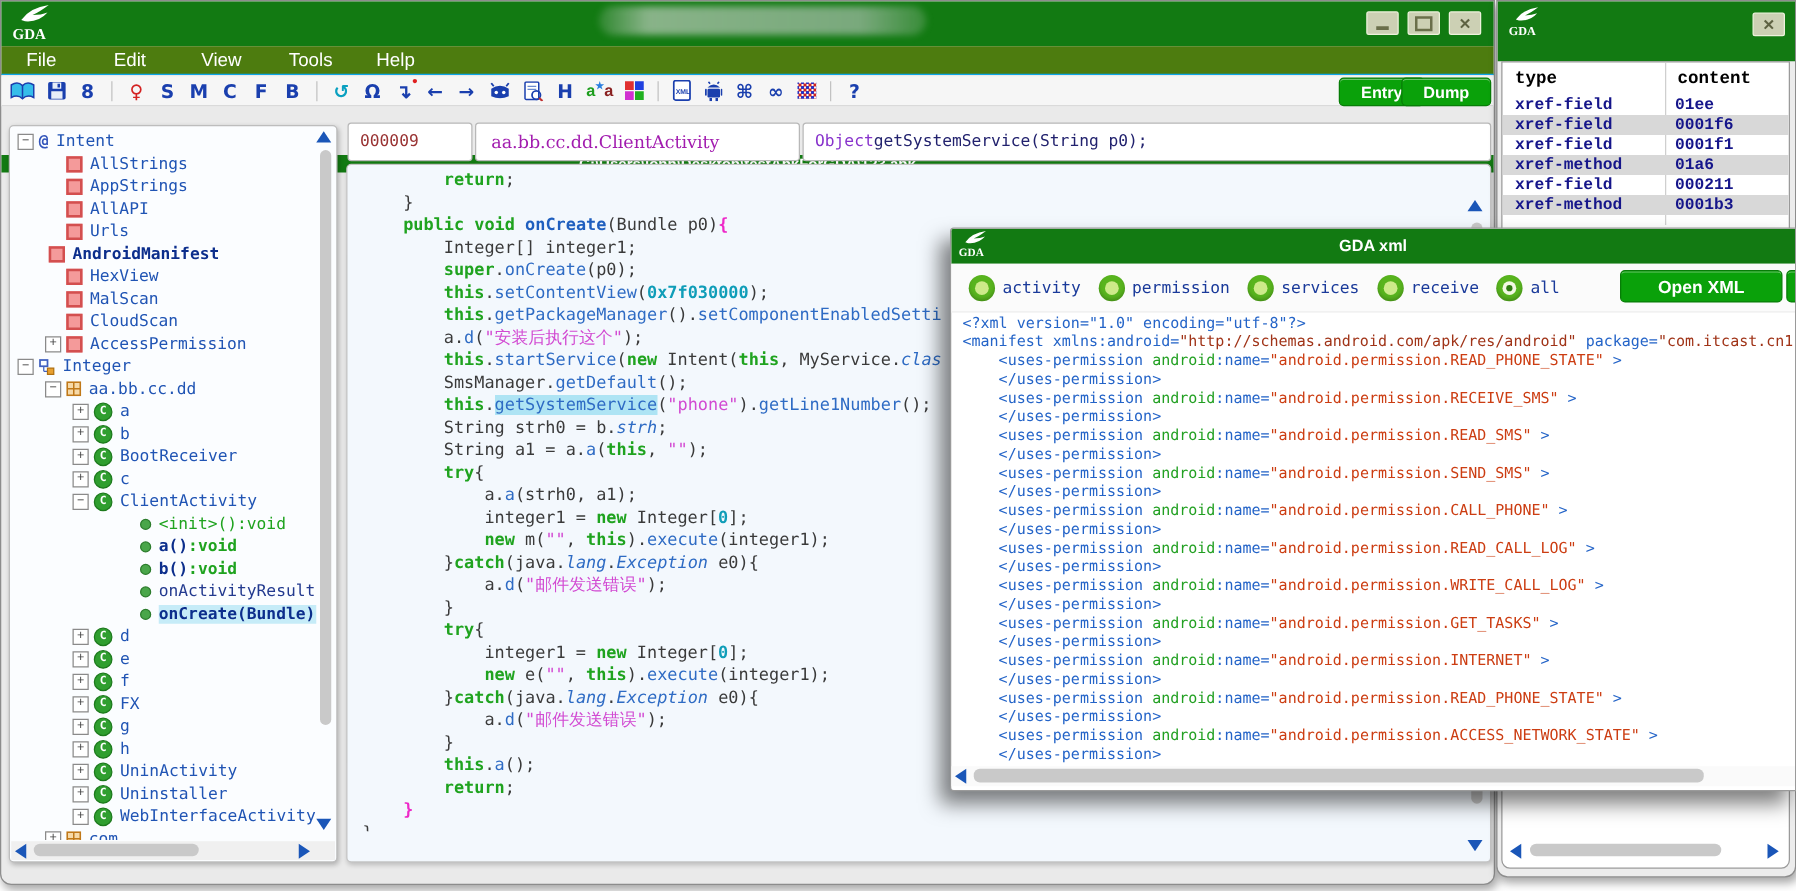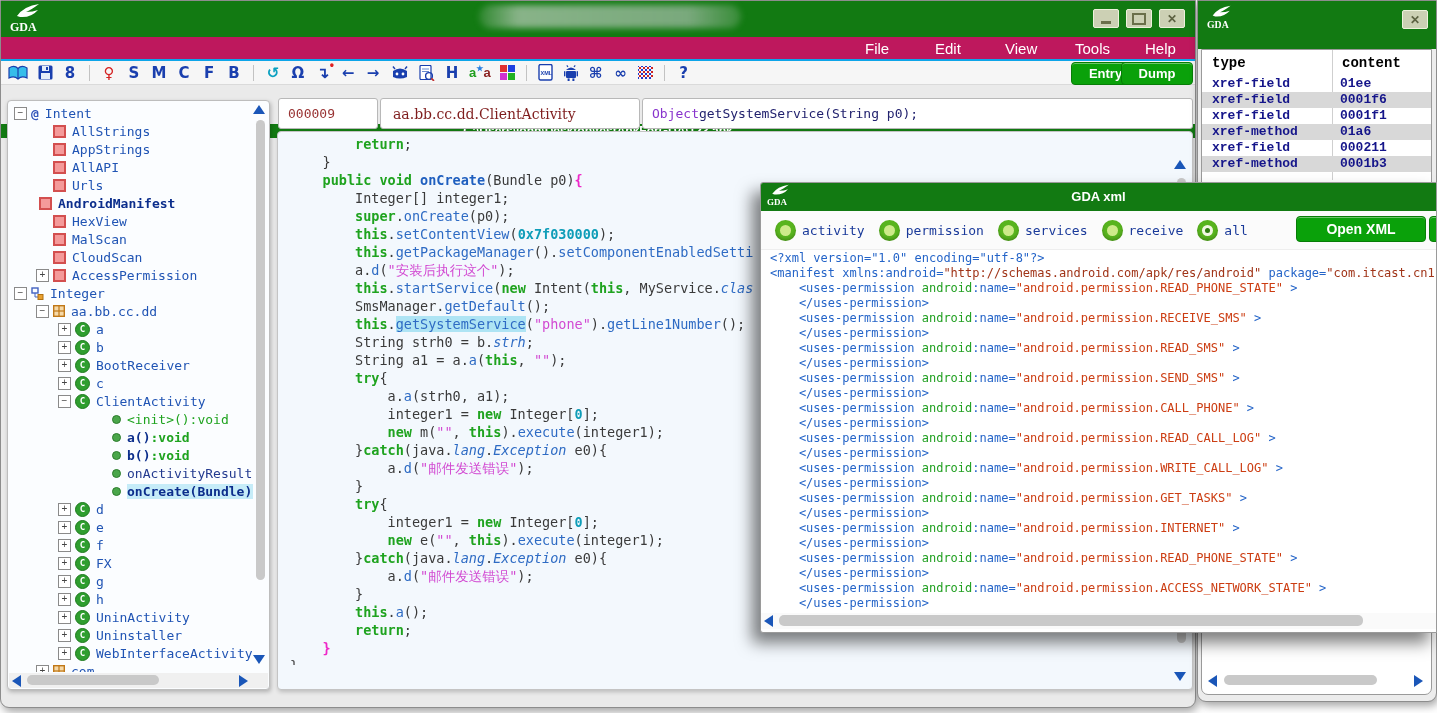--- a/index.html
+++ b/index.html
@@ -3,22 +3,22 @@
 <meta charset="utf-8">
 <style>
   html,body{margin:0;padding:0;background:#fff;}
   #screen{position:relative;width:1437px;height:713px;overflow:hidden;
           font-family:"Liberation Sans",sans-serif;background:#fff;}
   
   #main-window{position:absolute;left:0;top:0;width:1196px;height:708px;
     background:#eaeaea;border:1px solid #8d8d8d;border-radius:0 0 9px 9px;
     box-shadow:2px 4px 8px rgba(0,0,0,.35);box-sizing:border-box;overflow:hidden;}
   .titlebar{position:absolute;left:0;top:0;right:0;height:36px;background:#127a12;}
-  .menubar{position:absolute;left:0;top:36px;right:0;height:22px;background:#be185d;
-    border-bottom:4px solid #0ea5e9;display:flex;align-items:center;justify-content:flex-end;}
+  .menubar{position:absolute;left:0;top:36px;right:0;height:22px;background:#4d7c0f;
+    border-bottom:1px solid #0ea5e9;display:flex;align-items:center;}
   .mi{color:#fff;font-size:15px;margin-left:20px;width:50px;cursor:default;}
   .toolbar{position:absolute;left:0;top:60px;right:0;height:23px;background:#f6f6f6;
     display:flex;align-items:center;border-bottom:1px solid #dadada;}
   #tb-icons{display:flex;align-items:center;gap:9px;padding-left:7px;}
   .tico{display:inline-flex;align-items:center;justify-content:center;height:18px;min-width:16px;}
   .tg{font-family:"DejaVu Sans",sans-serif;font-weight:bold;color:#1a3fae;font-size:15px;line-height:18px;}
   .tsep{width:1px;height:16px;background:#c2c2c2;margin:0 2px;}
   .tsq{display:inline-grid;grid-template-columns:7px 7px;grid-template-rows:7px 7px;gap:1px;}
   .tsq i{display:block;}
   .tdual{font-weight:bold;font-size:13px;position:relative;}
@@ -79,21 +79,21 @@
   .tri{width:0;height:0;position:absolute;}
   .tri-up{border-left:6px solid transparent;border-right:6px solid transparent;border-bottom:9px solid #1a56b8;}
   .tri-dn{border-left:6px solid transparent;border-right:6px solid transparent;border-top:9px solid #1a56b8;}
   .tri-lf{border-top:6px solid transparent;border-bottom:6px solid transparent;border-right:9px solid #1a56b8;}
   .tri-rt{border-top:6px solid transparent;border-bottom:6px solid transparent;border-left:9px solid #1a56b8;}
   .hstrip{position:absolute;background:#f0f0f0;}
   
   .hcell{position:absolute;top:97px;height:31px;background:#fff;border:1px solid #b8b8b8;
     border-radius:3px;box-sizing:border-box;display:flex;align-items:center;padding-left:9px;overflow:hidden;}
   #hc-addr{left:277px;width:100px;color:#993333;font-family:"DejaVu Sans Mono",monospace;font-size:13px;}
-  #hc-class{left:379px;width:260px;color:#7f1d1d;font-family:"DejaVu Serif",serif;font-size:14px;padding-left:12px;}
+  #hc-class{left:379px;width:260px;color:#a21caf;font-family:"DejaVu Serif",serif;font-size:14px;padding-left:12px;}
   #hc-proto{left:641px;width:551px;font-family:"DejaVu Sans Mono",monospace;font-size:13px;color:#22226e;}
   #hc-proto .obj{color:#8833cc;margin-right:0px;}
   
   #code-panel{position:absolute;left:276px;top:130px;width:916px;height:559px;background:#f3f8fd;
     border:1px solid #c4c4c4;border-radius:4px;box-shadow:1px 2px 4px rgba(0,0,0,.2);
     box-sizing:border-box;overflow:hidden;}
   #code-pre{position:absolute;left:12px;top:3px;right:20px;bottom:24px;margin:0;overflow:hidden;
     font-family:"DejaVu Sans Mono","Liberation Mono",monospace;font-size:13.5px;}
   .cl{height:18px;line-height:18px;white-space:pre;color:#3a3a3a;}
   .c-k{color:#1fa31f;font-weight:bold;}

